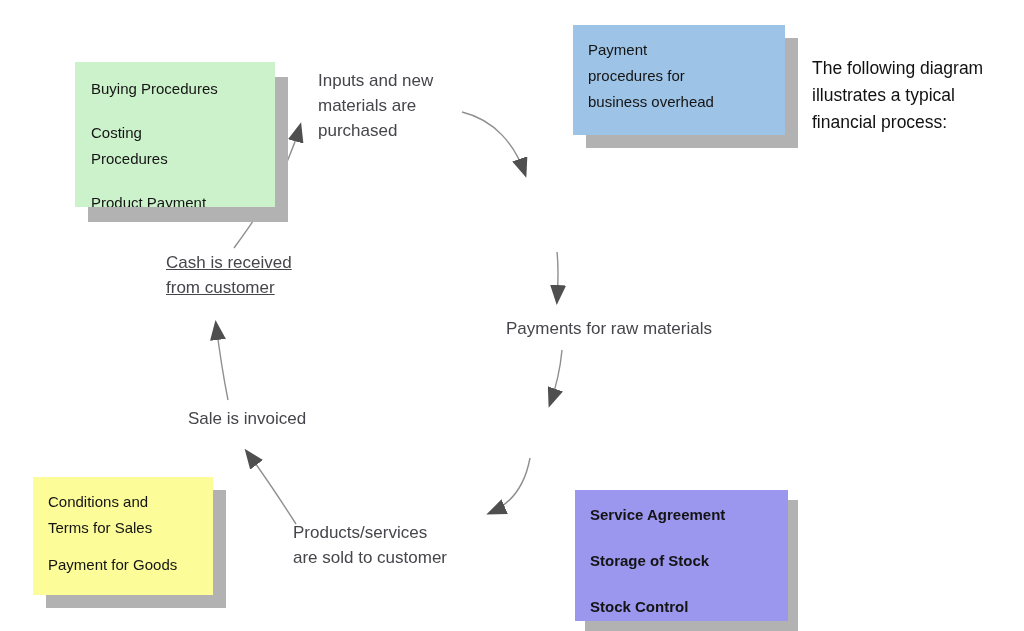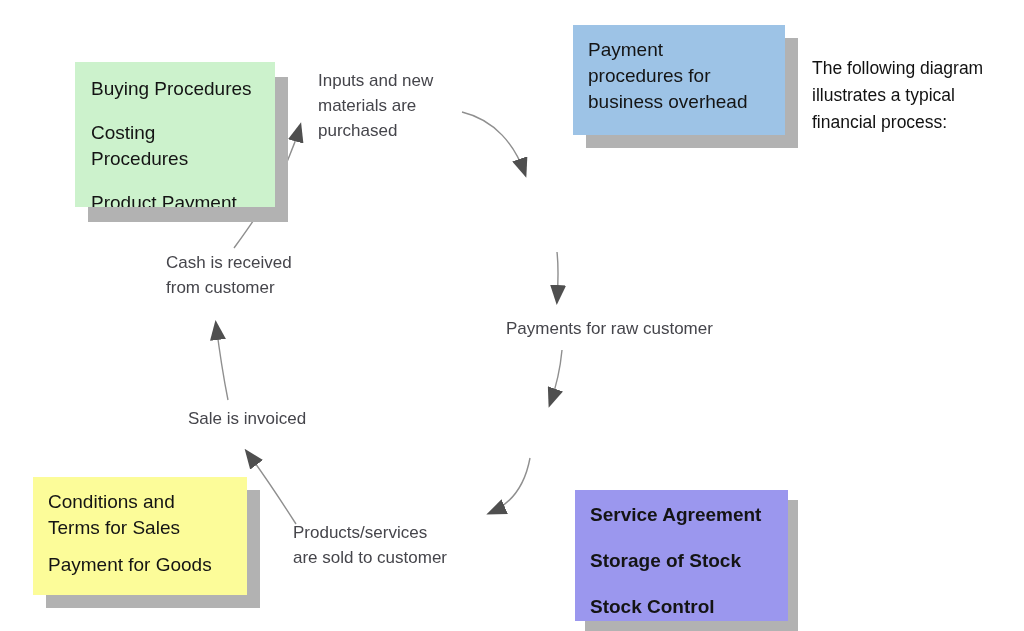--- a/index.html
+++ b/index.html
@@ -3,46 +3,46 @@
 <meta charset="utf-8">
 <style>
   html,body{margin:0;padding:0;background:#ffffff;}
   #canvas{
     position:relative;width:1024px;height:631px;background:#ffffff;
     font-family:"Liberation Sans",sans-serif;overflow:hidden;
   }
   #arrow-layer{position:absolute;left:0;top:0;width:1024px;height:631px;z-index:1;}
   .note{
     position:absolute;z-index:2;box-sizing:border-box;overflow:hidden;
-    color:#141414;font-size:19px;line-height:26px;
+    color:#141414;font-size:15px;line-height:26px;
   }
   .note .para{white-space:pre-line;margin:0;}
   .note-shadow{box-shadow:13px 13px 0 0 #b2b2b2;}
   #note-green{left:75px;top:62px;width:200px;height:145px;padding:14px 0 0 16px;box-shadow:13px 15px 0 0 #b2b2b2;}
   #note-green .para{margin-bottom:18px;}
   #note-blue{left:573px;top:25px;width:212px;height:110px;padding:12px 0 0 15px;}
-  #note-yellow{left:33px;top:477px;width:214px;height:118px;padding:12px 0 0 15px;}
+  #note-yellow{left:33px;top:477px;width:180px;height:118px;padding:12px 0 0 15px;}
   #note-yellow .para{margin-bottom:11px;}
   #note-purple{left:575px;top:490px;width:213px;height:131px;padding:12px 0 0 15px;box-shadow:10px 10px 0 0 #b2b2b2;font-weight:bold;}
   #note-purple .para{margin-bottom:20px;}
   #intro-text{
     position:absolute;left:812px;top:55px;width:212px;z-index:3;
     color:#111111;font-size:17.5px;line-height:27px;white-space:pre-line;
   }
   .cycle-label{
     position:absolute;z-index:3;color:#45454b;font-size:17px;line-height:25px;
     white-space:pre-line;
   }
   #step-inputs{left:318px;top:68px;}
   #step-overheads{left:469px;top:196px;}
   #step-raw{left:506px;top:316px;}
   #step-produced{left:464px;top:434px;}
   #step-sold{left:293px;top:520px;}
   #step-invoiced{left:161px;top:406px;margin-left:27px;}
-  #step-cash{left:166px;top:250px;}
+  #step-cash{left:166px;top:250px;text-decoration:underline;}
 </style>
 </head>
 <body>
 
 <div id="canvas">
 
   <svg id="arrow-layer" viewBox="0 0 1024 631" xmlns="http://www.w3.org/2000/svg">
     <defs>
       <marker id="ah" markerUnits="userSpaceOnUse" markerWidth="20" markerHeight="16" refX="16" refY="8" orient="auto">
         <path d="M0,0 L20,8 L0,16 Z" fill="#4f4f4f"></path>
@@ -84,20 +84,20 @@
     <p class="para">Stock Control</p>
   </div>
 
   <div id="intro-text">The following diagram
 illustrates a typical
 financial process:</div>
 
   <div id="step-inputs" class="cycle-label">Inputs and new
 materials are
 purchased</div>
-  <div id="step-raw" class="cycle-label">Payments for raw customer</div>
+  <div id="step-raw" class="cycle-label">Payments for raw materials</div>
   <div id="step-sold" class="cycle-label">Products/services
 are sold to customer</div>
   <div id="step-invoiced" class="cycle-label">Sale is invoiced</div>
   <div id="step-cash" class="cycle-label">Cash is received
 from customer</div>
 
 </div>
 
 </body></html>

